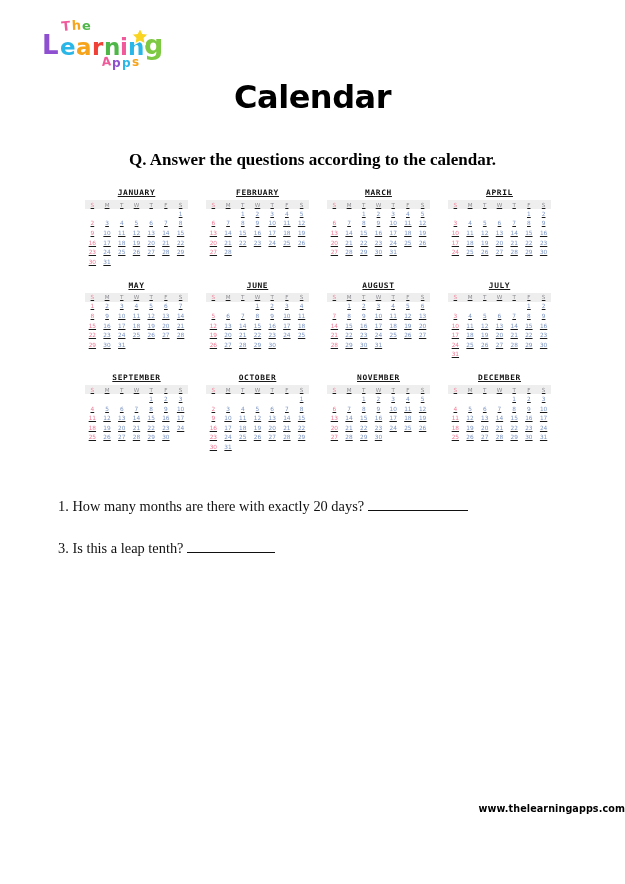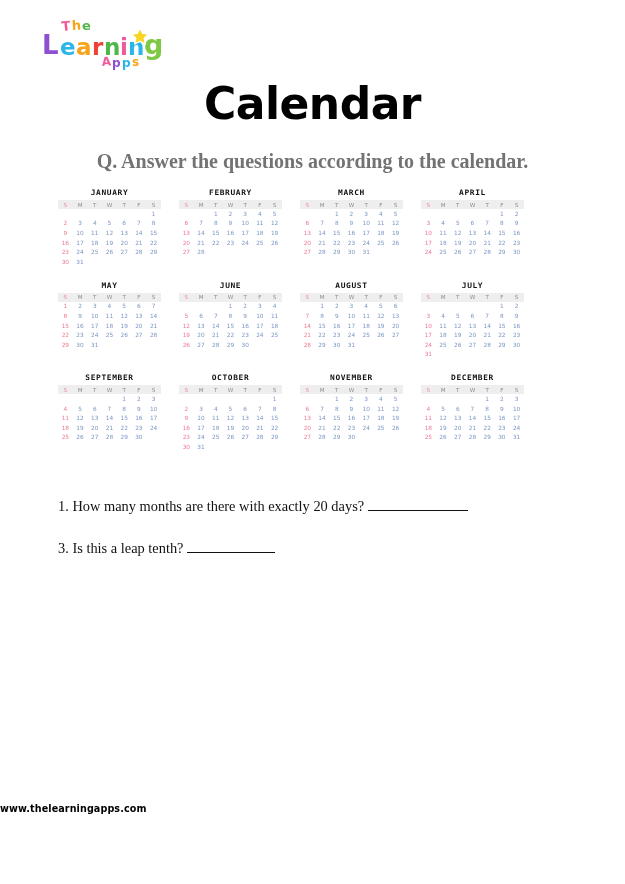--- a/index.html
+++ b/index.html
@@ -34,45 +34,46 @@
 
   
   .title {
     position: absolute;
     top: 78px;
     left: 0;
     width: 625px;
     text-align: center;
     font-family: "DejaVu Sans", sans-serif;
     font-weight: bold;
-    font-size: 44px;
+    font-size: 32px;
     letter-spacing: -0.5px;
     color: #000;
   }
 
   .instruction {
     position: absolute;
     top: 150px;
     left: 0;
     width: 625px;
     text-align: center;
     font-family: "Liberation Serif", serif;
     font-weight: bold;
-    font-size: 20px;
-    color: #737373;
+    font-size: 17px;
+    color: #000000;
   }
 
   
   .calendars {
     position: absolute;
     top: 188px;
-    left: 58px;
+    left: 85px;
     width: 486px;
     display: flex;
     flex-wrap: wrap;
+    text-decoration: underline;
   }
   .month {
     width: 103px;
     margin-right: 18px;
     margin-bottom: 14px;
   }
   .month:nth-child(4n) { margin-right: 0; }
 
   .month-name {
     text-align: center;
@@ -134,21 +135,21 @@
   }
   .blank.w-short { width: 88px; }
   .blank.w-med   { width: 100px; }
 
   
   .footer {
     position: absolute;
     top: 803px;
     left: 0;
     width: 625px;
-    text-align: left;
+    text-align: right;
     font-family: "DejaVu Sans", sans-serif;
     font-weight: bold;
     font-size: 9.6px;
     color: #000;
     letter-spacing: 0.1px;
   }
 </style>
 </head>
 <body>
 

